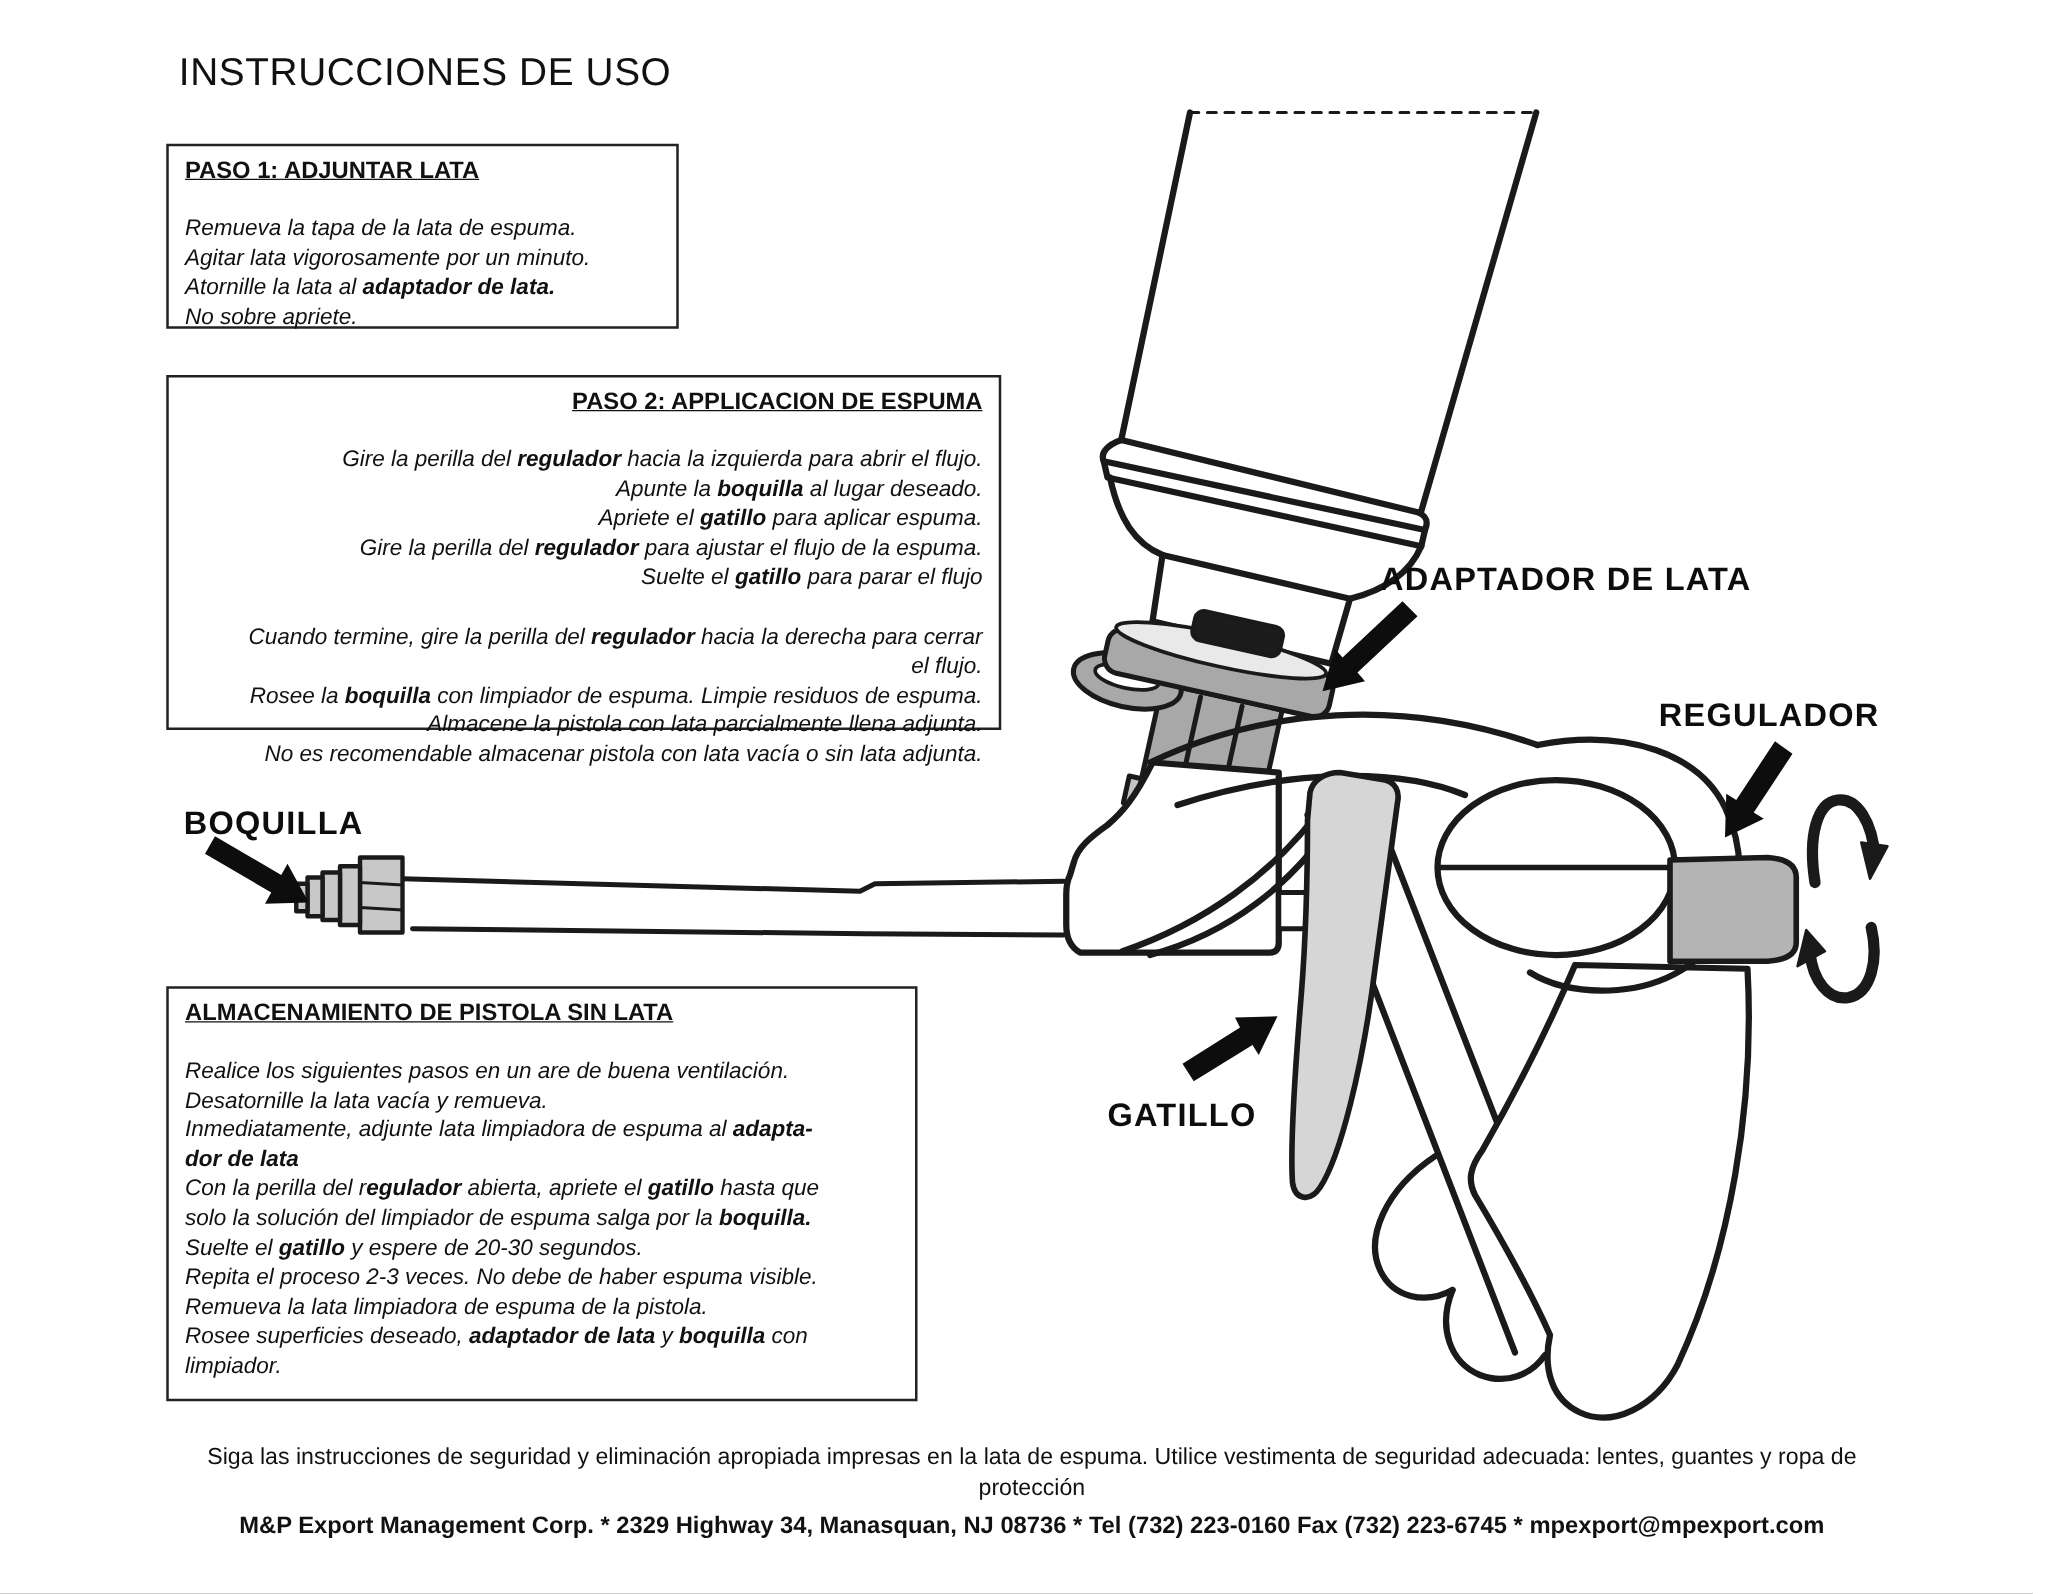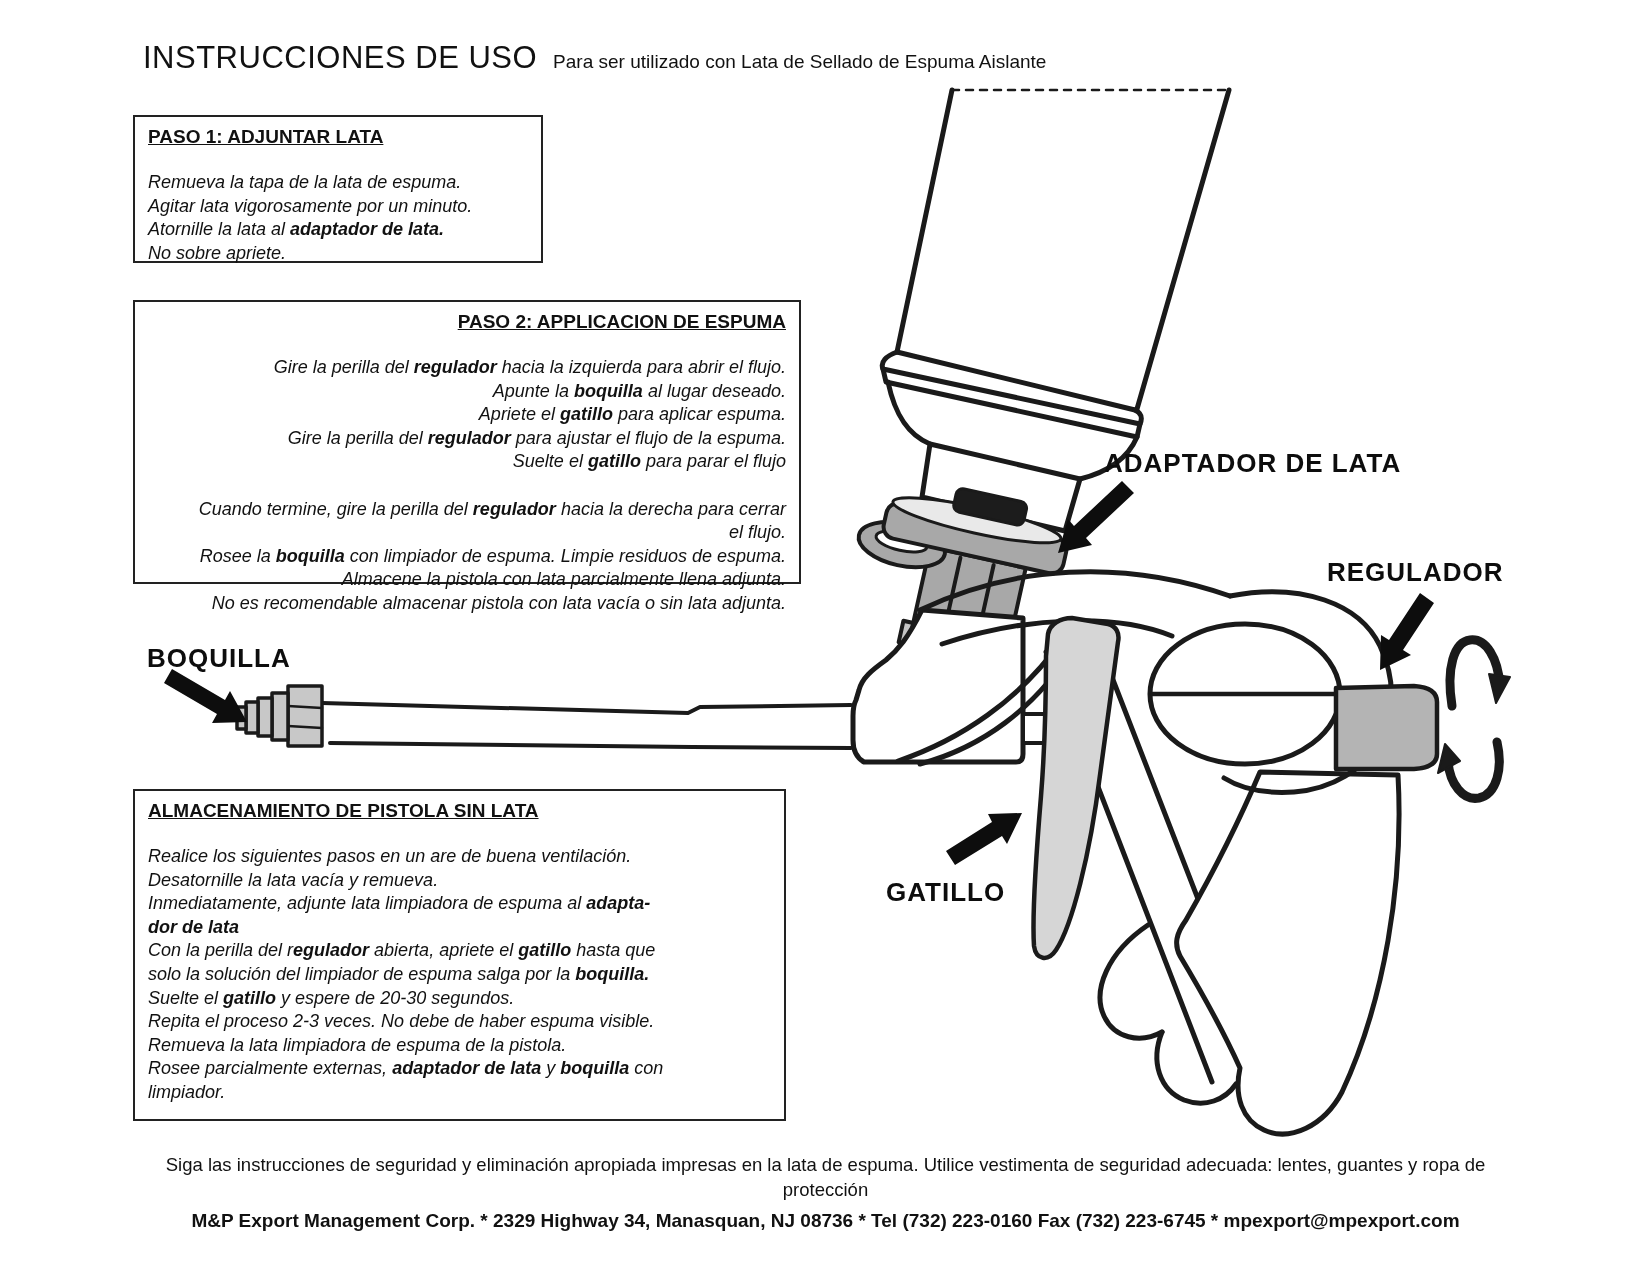--- a/index.html
+++ b/index.html
@@ -7,36 +7,35 @@
         font-family:"Liberation Sans", sans-serif;color:#111;overflow:hidden;}
   #titlebar{position:absolute;left:143px;top:40px;display:flex;align-items:baseline;}
   #main-title{font-size:31px;font-weight:normal;letter-spacing:.5px;}
   #sub-title{font-size:19px;margin-left:16px;}
   .box{position:absolute;border:2px solid #222;background:#fff;padding:9px 13px;box-sizing:border-box;}
   .box-heading{font-size:19px;font-weight:bold;text-decoration:underline;margin-bottom:23px;white-space:nowrap;}
   .tline{font-size:18px;line-height:23.6px;white-space:nowrap;font-style:italic;}
   .tline .b{font-weight:bold;}
   #box-paso1{left:133px;top:115px;width:410px;height:148px;}
   #box-paso2{left:133px;top:300px;width:668px;height:284px;text-align:right;}
-  #box-storage{left:133px;top:789px;width:653px;height:332px;}
+  #box-storage{left:133px;top:789px;width:601px;height:332px;}
   #diagram-svg{position:absolute;left:0;top:0;width:1651px;height:1275px;}
   .diagram-label{font-size:26px;font-weight:bold;letter-spacing:1px;fill:#0d0d0d;}
   .footer-line{position:absolute;left:0;width:1651px;text-align:center;font-size:18.5px;margin-top:18px;}
   #footer-safety-1{top:1136px;}
   #footer-safety-2{top:1161px;}
   #footer-company{top:1192px;font-weight:bold;font-size:19px;}
 </style>
 </head>
 <body>
 
 <div id="page">
 
   <div id="titlebar">
     <span id="main-title">INSTRUCCIONES DE USO</span>
-    <span id="sub-title">Para ser utilizado con Lata de Sellado de Espuma Aislante</span>
   </div>
 
   <div class="box" id="box-paso1">
     <div class="box-heading">PASO 1: ADJUNTAR LATA</div>
     <div>
         <div class="tline"><span>Remueva la tapa de la lata de espuma.</span></div>
         <div class="tline"><span>Agitar lata vigorosamente por un minuto.</span></div>
         <div class="tline"><span>Atornille la lata al </span><span class="b">adaptador de lata.</span></div>
         <div class="tline"><span>No sobre apriete.</span></div>
       </div>
@@ -64,21 +63,21 @@
     <div>
         <div class="tline"><span>Realice los siguientes pasos en un are de buena ventilación.</span></div>
         <div class="tline"><span>Desatornille la lata vacía y remueva.</span></div>
         <div class="tline"><span>Inmediatamente, adjunte lata limpiadora de espuma al </span><span class="b">adapta-</span></div>
         <div class="tline"><span class="b">dor de lata</span></div>
         <div class="tline"><span>Con la perilla del r</span><span class="b">egulador</span><span> abierta, apriete el </span><span class="b">gatillo</span><span> hasta que</span></div>
         <div class="tline"><span>solo la solución del limpiador de espuma salga por la </span><span class="b">boquilla.</span></div>
         <div class="tline"><span>Suelte el </span><span class="b">gatillo</span><span> y espere de 20-30 segundos.</span></div>
         <div class="tline"><span>Repita el proceso 2-3 veces. No debe de haber espuma visible.</span></div>
         <div class="tline"><span>Remueva la lata limpiadora de espuma de la pistola.</span></div>
-        <div class="tline"><span>Rosee parcialmente externas, </span><span class="b">adaptador de lata</span><span> y </span><span class="b">boquilla</span><span> con</span></div>
+        <div class="tline"><span>Rosee superficies deseado, </span><span class="b">adaptador de lata</span><span> y </span><span class="b">boquilla</span><span> con</span></div>
         <div class="tline"><span>limpiador.</span></div>
       </div>
   </div>
 
   <svg id="diagram-svg" viewBox="0 0 1651 1275" xmlns="http://www.w3.org/2000/svg">
     <g stroke="#1a1a1a" stroke-width="5" fill="none" stroke-linecap="round" stroke-linejoin="round">
 
       <g>
         <path d="M 952,90 L 897,352"></path>
         <path d="M 1229,90 L 1137,409"></path>

